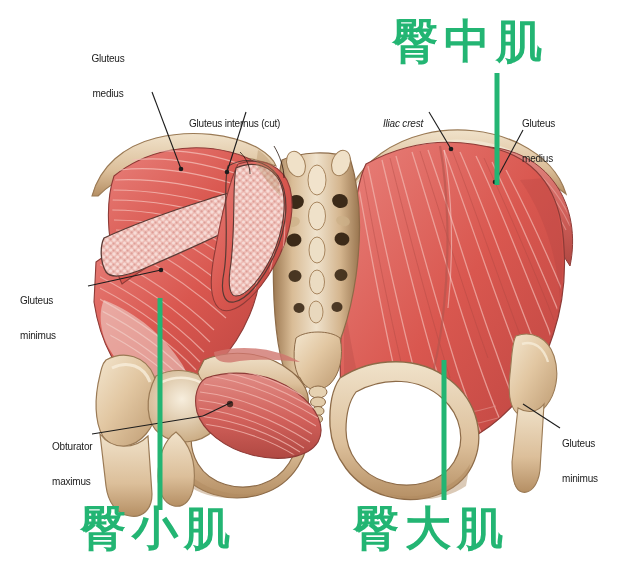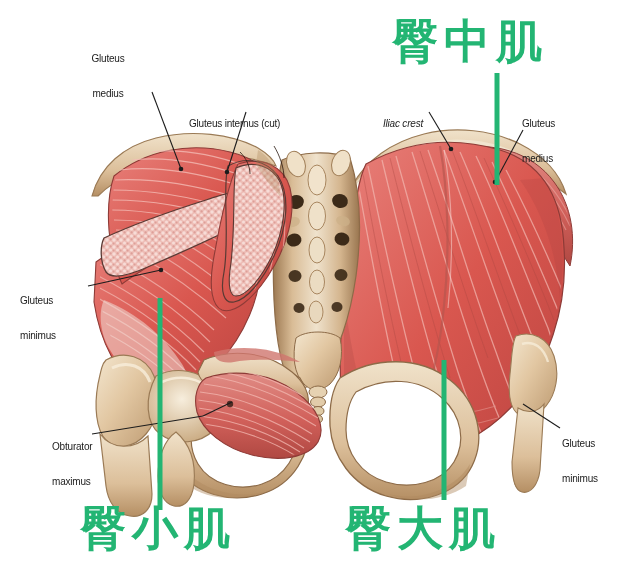--- a/index.html
+++ b/index.html
@@ -408,15 +408,15 @@
 
   <div class="label" style="left:562px; top:415px;">
     <div>Gluteus</div>
     <div>minimus</div>
   </div>
 
   <div class="cn-label" style="left:392px; top:18px;text-align:right;">臀中肌</div>
 
   <div class="cn-label" style="left:55px; top:505px;margin-left:25px;">臀小肌</div>
 
-  <div class="cn-label" style="left:345px; top:505px;">臀大肌</div>
+  <div class="cn-label" style="left:353px; top:505px;">臀大肌</div>
 
 </div>
 
 </body></html>

